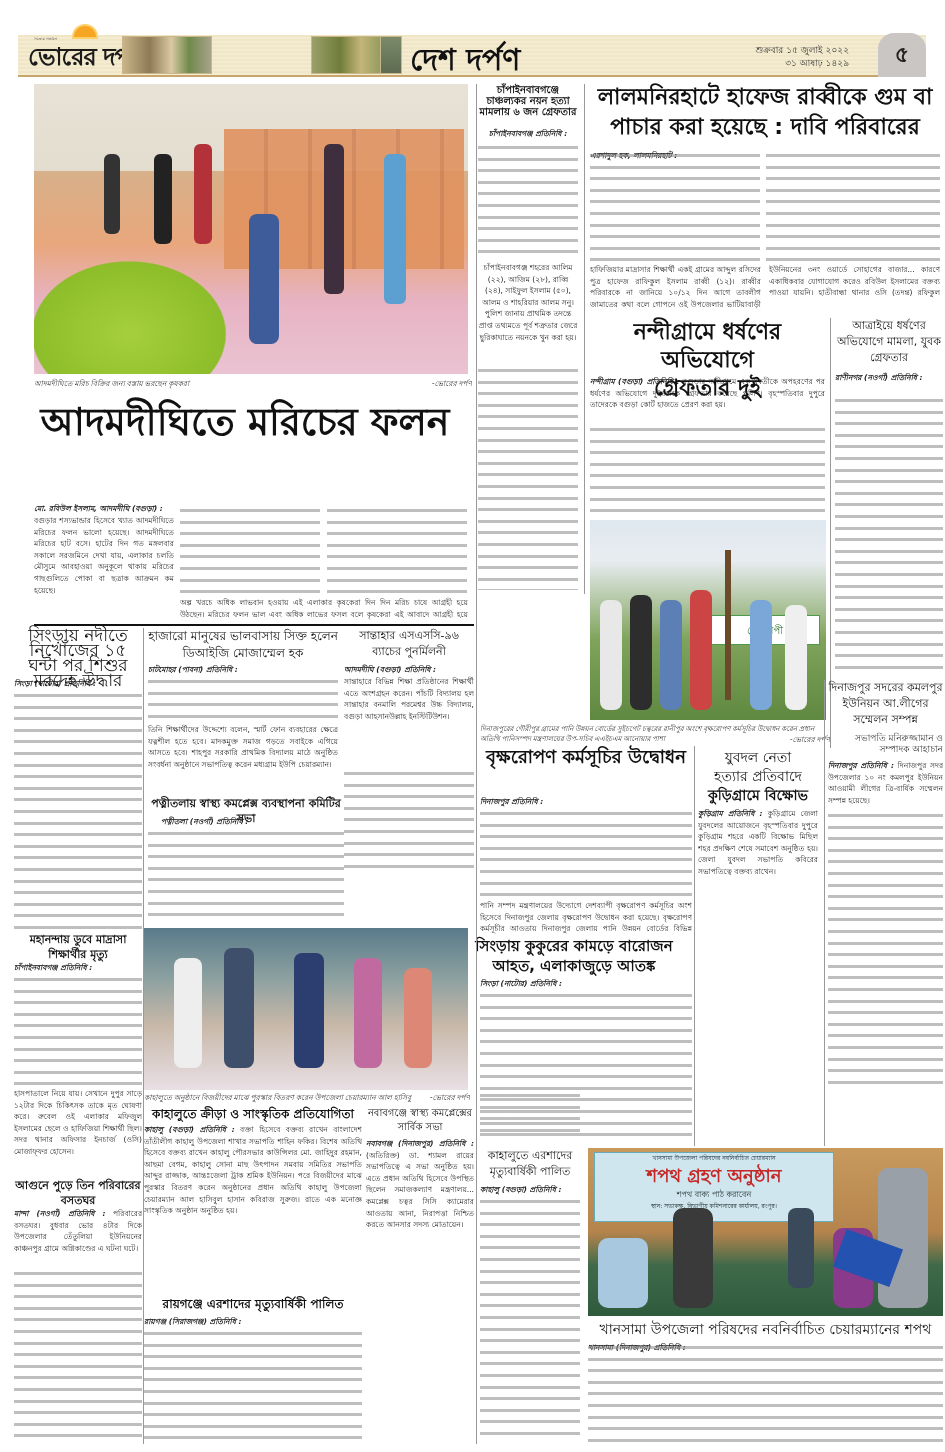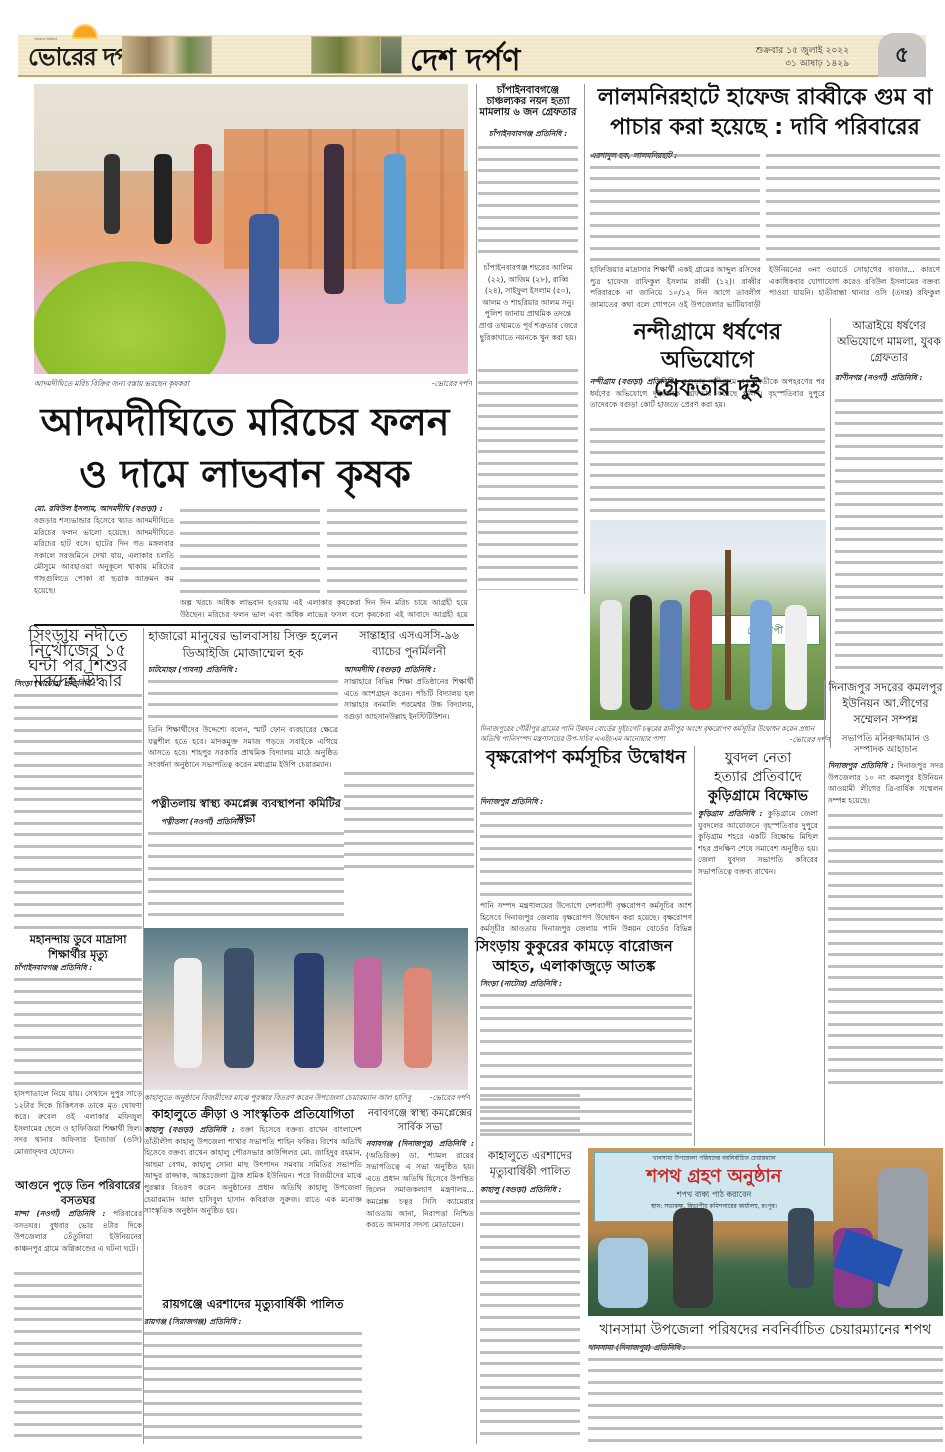--- a/index.html
+++ b/index.html
@@ -10,21 +10,21 @@
   .logo{position:absolute;left:28px;top:38px;font-family:"DejaVu Sans",sans-serif;font-weight:bold;font-size:24px;color:#1b1b1b;letter-spacing:-1px}
   .logo-tag{position:absolute;left:34px;top:36px;font-size:4px;color:#333}
   .sun{position:absolute;left:74px;top:26px;width:22px;height:11px;border-radius:22px 22px 0 0;background:#f6a623;box-shadow:0 0 0 2px #fbd06b}
   .mast-img{position:absolute;top:36px;height:38px;border:1px solid #c9b78a}
   .section-title{position:absolute;left:410px;top:36px;font-family:"DejaVu Sans",sans-serif;font-weight:bold;font-size:30px;color:#111}
   .date{position:absolute;right:96px;top:44px;font-size:9px;text-align:right;line-height:13px;color:#333;font-family:"DejaVu Sans",sans-serif}
   .pageno{position:absolute;left:878px;top:33px;width:48px;height:44px;background:#c9c6c3;border-radius:16px 16px 0 0;font-family:"DejaVu Sans",sans-serif;font-weight:bold;font-size:22px;color:#222;text-align:center;line-height:44px}
   .photo{position:absolute;overflow:hidden}
   .caption{position:absolute;font-size:7.5px;font-style:italic;color:#333;font-family:Liberation Serif, serif;white-space:nowrap;overflow:hidden}
   .hl{position:absolute;font-family:"DejaVu Sans",sans-serif;font-weight:bold;color:#111;text-align:center;line-height:1.1}
-  .sub{position:absolute;font-family:"DejaVu Sans",sans-serif;color:#333;text-align:center;line-height:1.2}
+  .sub{position:absolute;font-family:"DejaVu Sans",sans-serif;color:#333;text-align:right;line-height:1.2}
   .body{position:absolute;font-size:7.5px;line-height:11.6px;color:#222;text-align:justify;overflow:hidden;font-family:"DejaVu Sans",sans-serif}
   .body b{font-style:italic}
   .rule{position:absolute;background:#111}
   .vrule{position:absolute;width:1px;background:#999}
   .textfill{position:absolute;overflow:hidden;background:repeating-linear-gradient(180deg,transparent 0 4px,#8a8a8a 4px 7px,transparent 7px 11.6px);opacity:.55}
 </style>
 </head>
 <body>
 
 <div class="abs masthead">
@@ -52,21 +52,20 @@
   <div style="position:absolute;left:160px;top:60px;width:18px;height:100px;background:#b3323a;border-radius:6px"></div>
   <div style="position:absolute;left:290px;top:60px;width:20px;height:150px;background:#3f2e3e;border-radius:6px"></div>
   <div style="position:absolute;left:350px;top:70px;width:22px;height:150px;background:#5ba0d0;border-radius:6px"></div>
   <div style="position:absolute;left:215px;top:130px;width:30px;height:130px;background:#3e5c9a;border-radius:8px"></div>
 </div>
 <div class="caption" style="left:34px;top:378px;width:300px">আদমদীঘিতে মরিচ বিক্রির জন্য বস্তায় ভরছেন কৃষকরা</div>
 <div class="caption" style="left:412px;top:378px;width:60px;text-align:right">-ভোরের দর্পণ</div>
 
 <div class="hl" style="left:20px;top:396px;width:450px;font-size:38px;line-height:52px">
   <div>আদমদীঘিতে মরিচের ফলন</div>
-  <div>ও দামে লাভবান কৃষক</div>
 </div>
 <div class="body" style="left:34px;top:503px;width:140px"><b>মো. রবিউল ইসলাম, আদমদীঘি (বগুড়া) :</b></div>
 <div class="body" style="left:34px;top:515px;width:140px;height:90px">বগুড়ার শস্যভান্ডার হিসেবে খ্যাত আদমদীঘিতে মরিচের ফলন ভালো হয়েছে। আদমদীঘিতে মরিচের হাট বসে। হাটের দিন গত মঙ্গলবার সকালে সরজমিনে দেখা যায়, এলাকার চলতি মৌসুমে আবহাওয়া অনুকূলে থাকায় মরিচের গাছগুলিতে পোকা বা ছত্রাক আক্রমন কম হয়েছে।</div>
 <div class="textfill" style="left:180px;top:505px;width:140px;height:92px"></div>
 <div class="textfill" style="left:327px;top:505px;width:140px;height:92px"></div>
 <div class="body" style="left:180px;top:597px;width:288px;height:24px">অল্প খরচে অধিক লাভবান হওয়ায় এই এলাকার কৃষকেরা দিন দিন মরিচ চাষে আগ্রহী হয়ে উঠছেন। মরিচের ফলন ভাল এবং অধিক লাভের ফসল বলে কৃষকেরা এই আবাদে আগ্রহী হয়ে উঠছে।</div>
 <div class="rule" style="left:34px;top:624px;width:440px;height:2px"></div>
 
 <div class="hl" style="left:478px;top:84px;width:100px;font-size:10px;font-weight:bold">চাঁপাইনবাবগঞ্জে চাঞ্চল্যকর নয়ন হত্যা মামলায় ৬ জন গ্রেফতার</div>
 <div class="body" style="left:478px;top:128px;width:100px;text-align:center"><b>চাঁপাইনবাবগঞ্জ প্রতিনিধি :</b></div>

